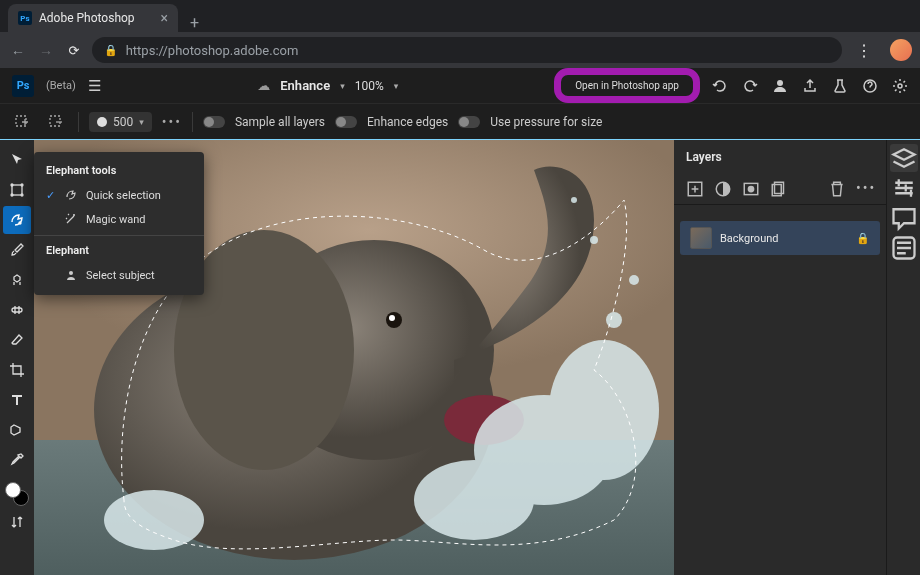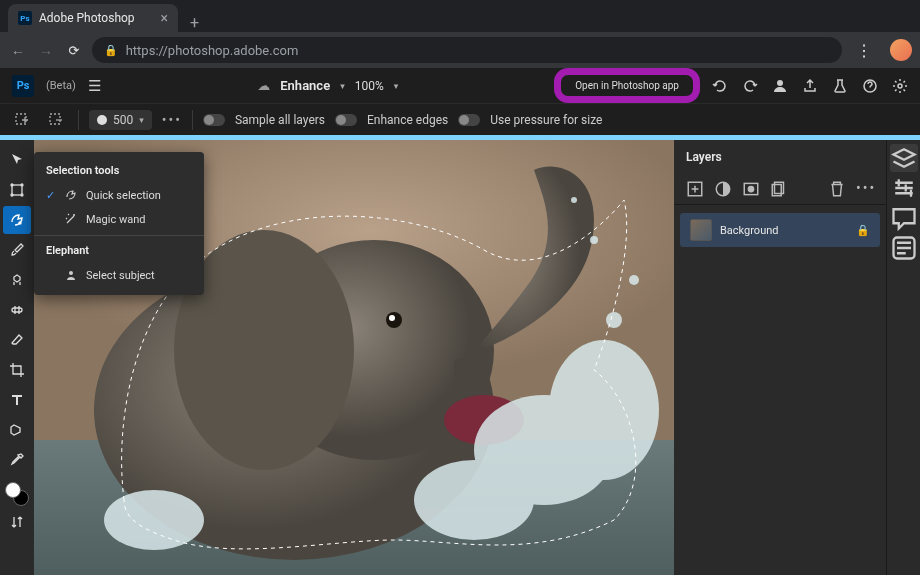--- a/index.html
+++ b/index.html
@@ -26,21 +26,21 @@
 .hamburger{color:#ccc;font-size:15px;cursor:pointer}
 .header-center{flex:1;display:flex;justify-content:center;align-items:center;gap:10px}
 .cloud-icon{color:#999;font-size:13px}
 .doc-name{font-weight:600;font-size:13px}
 .chev{color:#aaa;font-size:9px}
 .zoom{color:#ddd;font-size:12px}
 .open-btn{border:7px solid #a21caf;border-radius:14px;padding:5px 14px;font-size:10px;color:#ddd;cursor:pointer}
 .header-right{display:flex;align-items:center;gap:14px}
 .hdr-icon{width:16px;height:16px;color:#ccc;cursor:pointer}
 
-.options-bar{height:36px;background:#1e1e1e;display:flex;align-items:center;padding:0 10px;gap:10px;border-bottom:5px solid #7dd3fc;font-size:12px;color:#ccc}
+.options-bar{height:36px;background:#1e1e1e;display:flex;align-items:center;padding:0 10px;gap:10px;border-bottom:1px solid #7dd3fc;font-size:12px;color:#ccc}
 .opt-icon{width:24px;height:24px;display:flex;align-items:center;justify-content:center;color:#aaa;cursor:pointer}
 .divider{width:1px;height:20px;background:#3a3a3a}
 .brush-size{display:flex;align-items:center;gap:6px;background:#333;border-radius:4px;padding:3px 8px}
 .brush-dot{width:10px;height:10px;border-radius:50%;background:#ddd}
 .more-dots{color:#aaa;font-size:14px;letter-spacing:2px;cursor:pointer}
 .toggle{width:22px;height:12px;border-radius:6px;background:#444;position:relative;cursor:pointer}
 .toggle::after{content:"";position:absolute;width:10px;height:10px;border-radius:50%;background:#888;left:1px;top:1px}
 
 .main-area{display:flex;height:471px}
 .toolbar{width:34px;background:#2a2a2a;display:flex;flex-direction:column;align-items:center;padding-top:6px;gap:2px}
@@ -59,21 +59,21 @@
 .flyout-item{display:flex;align-items:center;gap:8px;padding:5px 12px;cursor:pointer;font-size:11px;color:#ddd}
 .check{width:10px;color:#4a9eff;font-size:11px}
 .fi-icon{width:14px;height:14px;display:flex;align-items:center;justify-content:center}
 .flyout-sep{height:1px;background:#444;margin:4px 0}
 
 .right-panel{width:212px;background:#2a2a2a;display:flex;flex-direction:column}
 .panel-header{padding:10px 12px;font-size:12px;font-weight:600}
 .panel-tools{display:flex;align-items:center;gap:10px;padding:6px 12px;border-bottom:1px solid #1a1a1a}
 .panel-tool{width:18px;height:18px;color:#bbb;cursor:pointer}
 .panel-tool.right{margin-left:auto}
-.layer-row{display:flex;align-items:center;gap:8px;padding:6px 10px;background:#34445a;margin:8px 6px;border-radius:3px}
+.layer-row{display:flex;align-items:center;gap:8px;padding:6px 10px;background:#34445a;margin:16px 6px;border-radius:3px}
 .layer-thumb{width:22px;height:22px;background:linear-gradient(135deg,#7a6a5a,#4a5a6a);border:1px solid #555;border-radius:2px}
 .layer-name{flex:1;font-size:11px}
 .layer-lock{color:#aaa;font-size:11px}
 
 .right-rail{width:34px;background:#2a2a2a;display:flex;flex-direction:column;align-items:center;padding-top:4px;gap:2px;border-left:1px solid #1a1a1a}
 .rail-icon{width:28px;height:28px;display:flex;align-items:center;justify-content:center;color:#ccc;cursor:pointer;border-radius:3px}
 .rail-icon.active{background:#3a3a3a}
 </style>
 </head>
 <body>
@@ -286,21 +286,21 @@
         <circle cx="600" cy="140" r="5"></circle>
         <circle cx="560" cy="100" r="4"></circle>
         <circle cx="540" cy="60" r="3"></circle>
       </g>
 
       <path d="M90 360 C80 280 100 160 180 110 C260 60 380 70 450 110 C520 150 590 60 590 60 C600 100 580 180 560 230 C600 260 620 340 580 380 C500 420 420 400 360 400 C300 400 200 420 140 400 C110 390 90 380 90 360 Z" fill="none" stroke="#fff" stroke-width="1" stroke-dasharray="4 4"></path>
     </svg>
   </div>
 
   <div class="flyout">
-    <div class="flyout-header">Selection tools</div>
+    <div class="flyout-header">Elephant tools</div>
     <div class="flyout-item">
       <span class="check">✓</span>
       <span class="fi-icon">
           <svg viewBox="0 0 14 14" fill="none" stroke="#ccc" stroke-width="1.2">
             <path d="M3 9c0-3 2-6 6-6l-1 3 3-1c0 3-2 6-6 6"></path>
           </svg>
         </span>
       <span>Quick selection</span>
     </div>
     <div class="flyout-item">

